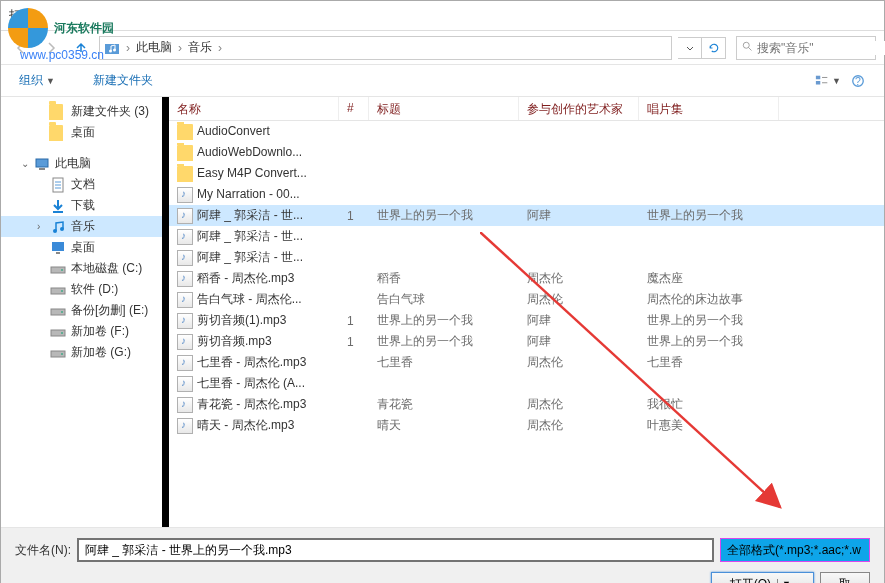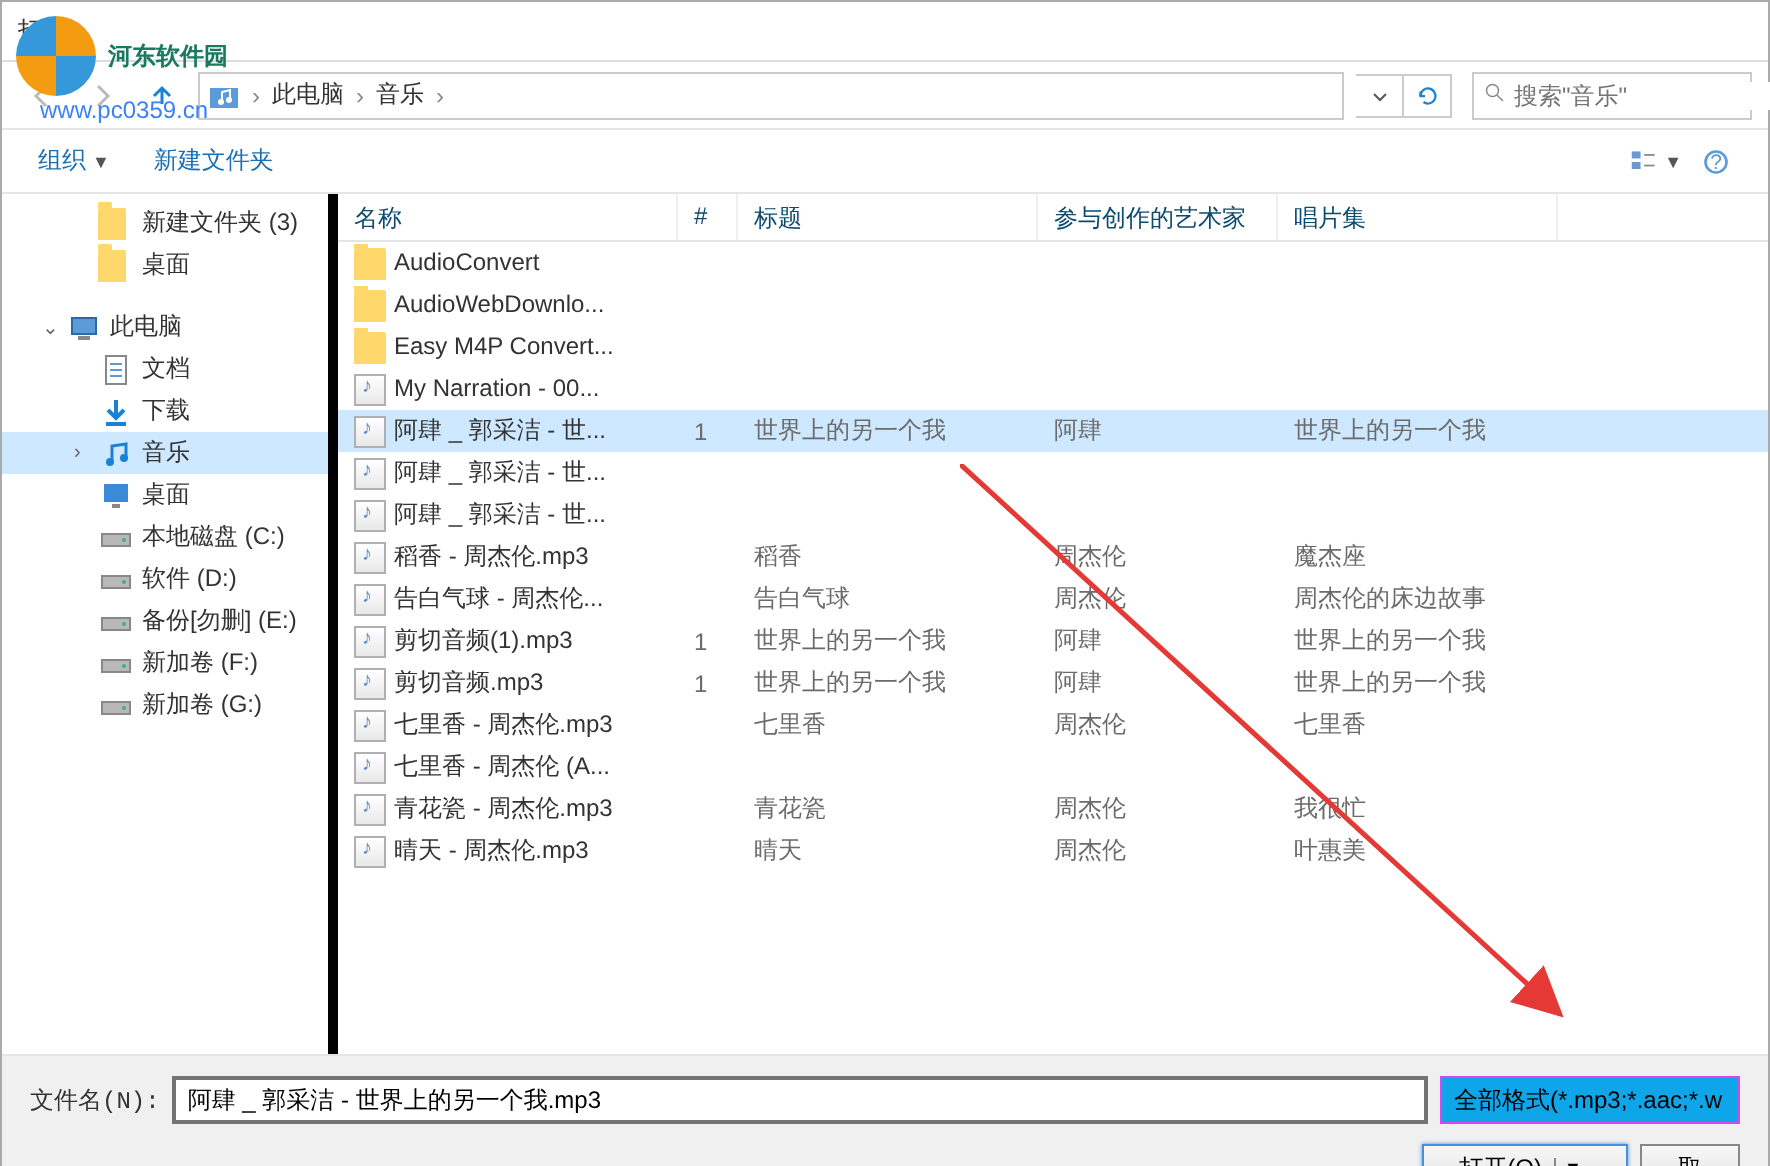--- a/index.html
+++ b/index.html
@@ -14,55 +14,55 @@
 .nav-btn { width: 24px; height: 24px; display: flex; align-items: center; justify-content: center; color: #999; border-radius: 2px; }
 .breadcrumb { flex: 1; border: 1px solid #ccc; height: 24px; display: flex; align-items: center; padding: 0 4px; background: #fff; }
 .bc-icon { width: 16px; height: 16px; margin-right: 4px; display: inline-flex; align-items: center; justify-content: center; }
 .bc-seg { padding: 0 4px; color: #333; }
 .bc-arrow { color: #888; padding: 0 2px; }
 .addr-actions { display: flex; }
 .addr-btn { width: 24px; height: 22px; border: 1px solid #ccc; border-left: none; display: flex; align-items: center; justify-content: center; background: #fff; color: #555; }
 .searchbox { width: 140px; height: 24px; border: 1px solid #ccc; display: flex; align-items: center; padding: 0 4px; margin-left: 4px; }
 .searchbox .sicon { color: #888; margin-right: 4px; }
 .searchbox input { border: none; outline: none; flex: 1; font-size: 12px; color: #888; }
-.toolbar { height: 32px; border-bottom: 1px solid #e5e5e5; display: flex; align-items: center; padding: 0 12px; gap: 10px; }
+.toolbar { height: 32px; border-bottom: 1px solid #e5e5e5; display: flex; align-items: center; padding: 0 12px; gap: 26px; }
 .tb-item { color: #1a6fb5; cursor: pointer; padding: 3px 6px; display: inline-flex; align-items: center; }
 .tb-dd { font-size: 9px; margin-left: 3px; color: #555; }
 .tb-right { margin-left: auto; display: flex; gap: 2px; }
 .tb-iconbtn { width: 28px; height: 22px; border: 1px solid transparent; display: flex; align-items: center; justify-content: center; color: #555; }
 .content { display: flex; height: 430px; }
-.sidebar { width: 168px; border-right: 5px solid #000000; overflow: hidden; padding-top: 4px; }
+.sidebar { width: 168px; border-right: 7px solid #000000; overflow: hidden; padding-top: 4px; }
 .tree-item { display: flex; align-items: center; height: 21px; padding-left: 8px; cursor: pointer; }
 .tree-item.selected { background: #cde8ff; }
 .tree-chevron { width: 12px; font-size: 10px; color: #666; }
 .tree-icon { width: 18px; height: 16px; display: inline-flex; align-items: center; justify-content: center; margin-right: 4px; }
 .tree-label { color: #333; }
 .indent-1 { padding-left: 20px; }
 .indent-2 { padding-left: 36px; }
 .filelist { flex: 1; overflow: hidden; }
 .fl-header { display: flex; height: 24px; border-bottom: 1px solid #e5e5e5; background: #fff; }
-.fl-col { padding: 4px 8px; color: #0c4a6e; border-right: 1px solid #eee; }
+.fl-col { padding: 4px 8px; color: #7f1d1d; border-right: 1px solid #eee; }
 .col-name { width: 170px; }
 .col-num { width: 30px; }
 .col-title { width: 150px; }
 .col-artist { width: 120px; font-family: Liberation Mono, monospace; }
 .col-album { width: 140px; }
 .fl-body { }
 .fl-row { display: flex; height: 21px; align-items: center; cursor: default; }
 .fl-row.selected { background: #cde8ff; }
 .fl-cell { padding: 2px 8px; overflow: hidden; white-space: nowrap; text-overflow: ellipsis; color: #333; }
 .fl-cell.dim { color: #6b6b6b; }
 .file-icon { width: 16px; height: 16px; display: inline-block; vertical-align: middle; margin-right: 4px; }
 .folder-ico { background: #ffd86b; border-radius: 1px 1px 0 0; position: relative; }
 .folder-ico::before { content: ''; position: absolute; top: -3px; left: 0; width: 7px; height: 3px; background: #ffd86b; border-radius: 1px 1px 0 0; }
 .audio-ico { border: 1px solid #b0b0b0; background: linear-gradient(#fff, #e8e8e8); position: relative; }
 .audio-ico::after { content: '♪'; position: absolute; top: 0; left: 3px; font-size: 10px; color: #5a8dc8; }
 .bottom { padding: 10px 14px; border-top: 1px solid #e5e5e5; background: #f0f0f0; }
 .filename-row { display: flex; align-items: center; gap: 6px; margin-bottom: 10px; }
-.fn-label { color: #333; font-family: Liberation Mono, monospace; }
+.fn-label { color: #333; }
 .fn-input { flex: 1; height: 24px; border: 2px solid #737373; padding: 0 6px; background: #fff; }
 .fn-filter { width: 150px; height: 24px; border: 1px solid #d946ef; background: #0ea5e9; padding: 0 6px; display: flex; align-items: center; justify-content: space-between; overflow: hidden; }
 .btn-row { display: flex; justify-content: flex-end; gap: 6px; }
 .btn { height: 24px; padding: 0 18px; border: 1px solid #888; background: linear-gradient(#f8f8f8, #e0e0e0); cursor: pointer; display: inline-flex; align-items: center; }
 .btn.primary { border-color: #4a90d9; box-shadow: 0 0 2px #4a90d9; }
 .btn-split { width: 18px; border-left: 1px solid #888; margin-left: 6px; display: inline-flex; align-items: center; justify-content: center; font-size: 9px; }
 .red-arrow { position: absolute; top: 232px; left: 480px; z-index: 50; pointer-events: none; }
 svg.icon { width: 16px; height: 16px; }
 .bg-strip { position: absolute; left: 0; top: 0; width: 6px; height: 100%; background: #0a9b7a; z-index: -1; }
 .bg-bottom { position: absolute; left: 0; bottom: 0; width: 100%; height: 18px; background: linear-gradient(#3a5a3a, #2a4a2a); z-index: -1; }

